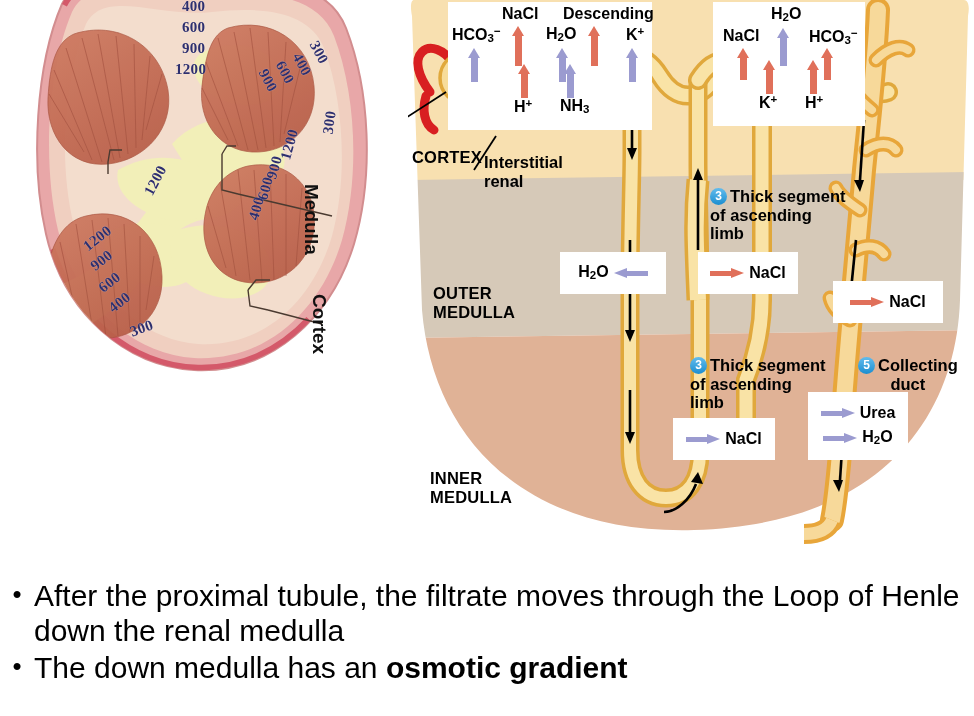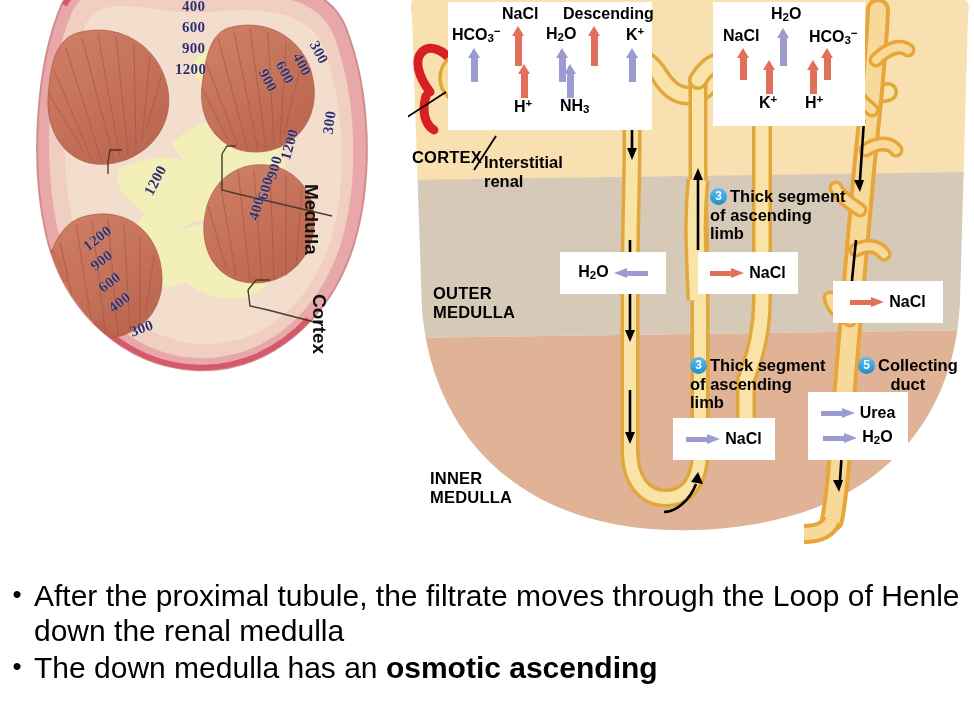--- a/index.html
+++ b/index.html
@@ -572,17 +572,17 @@
 
   </div>
 
   <div id="bullets">
     <div class="bullet">
       <span class="dot">•</span>
       <span class="btext">After the proximal tubule, the filtrate moves through the Loop of Henle down the renal medulla</span>
     </div>
     <div class="bullet">
       <span class="dot">•</span>
-      <span class="btext"><span>The down medulla has an </span><b>osmotic ascending</b></span>
+      <span class="btext"><span>The down medulla has an </span><b>osmotic gradient</b></span>
     </div>
   </div>
 
 </div>
 
 </body></html>

